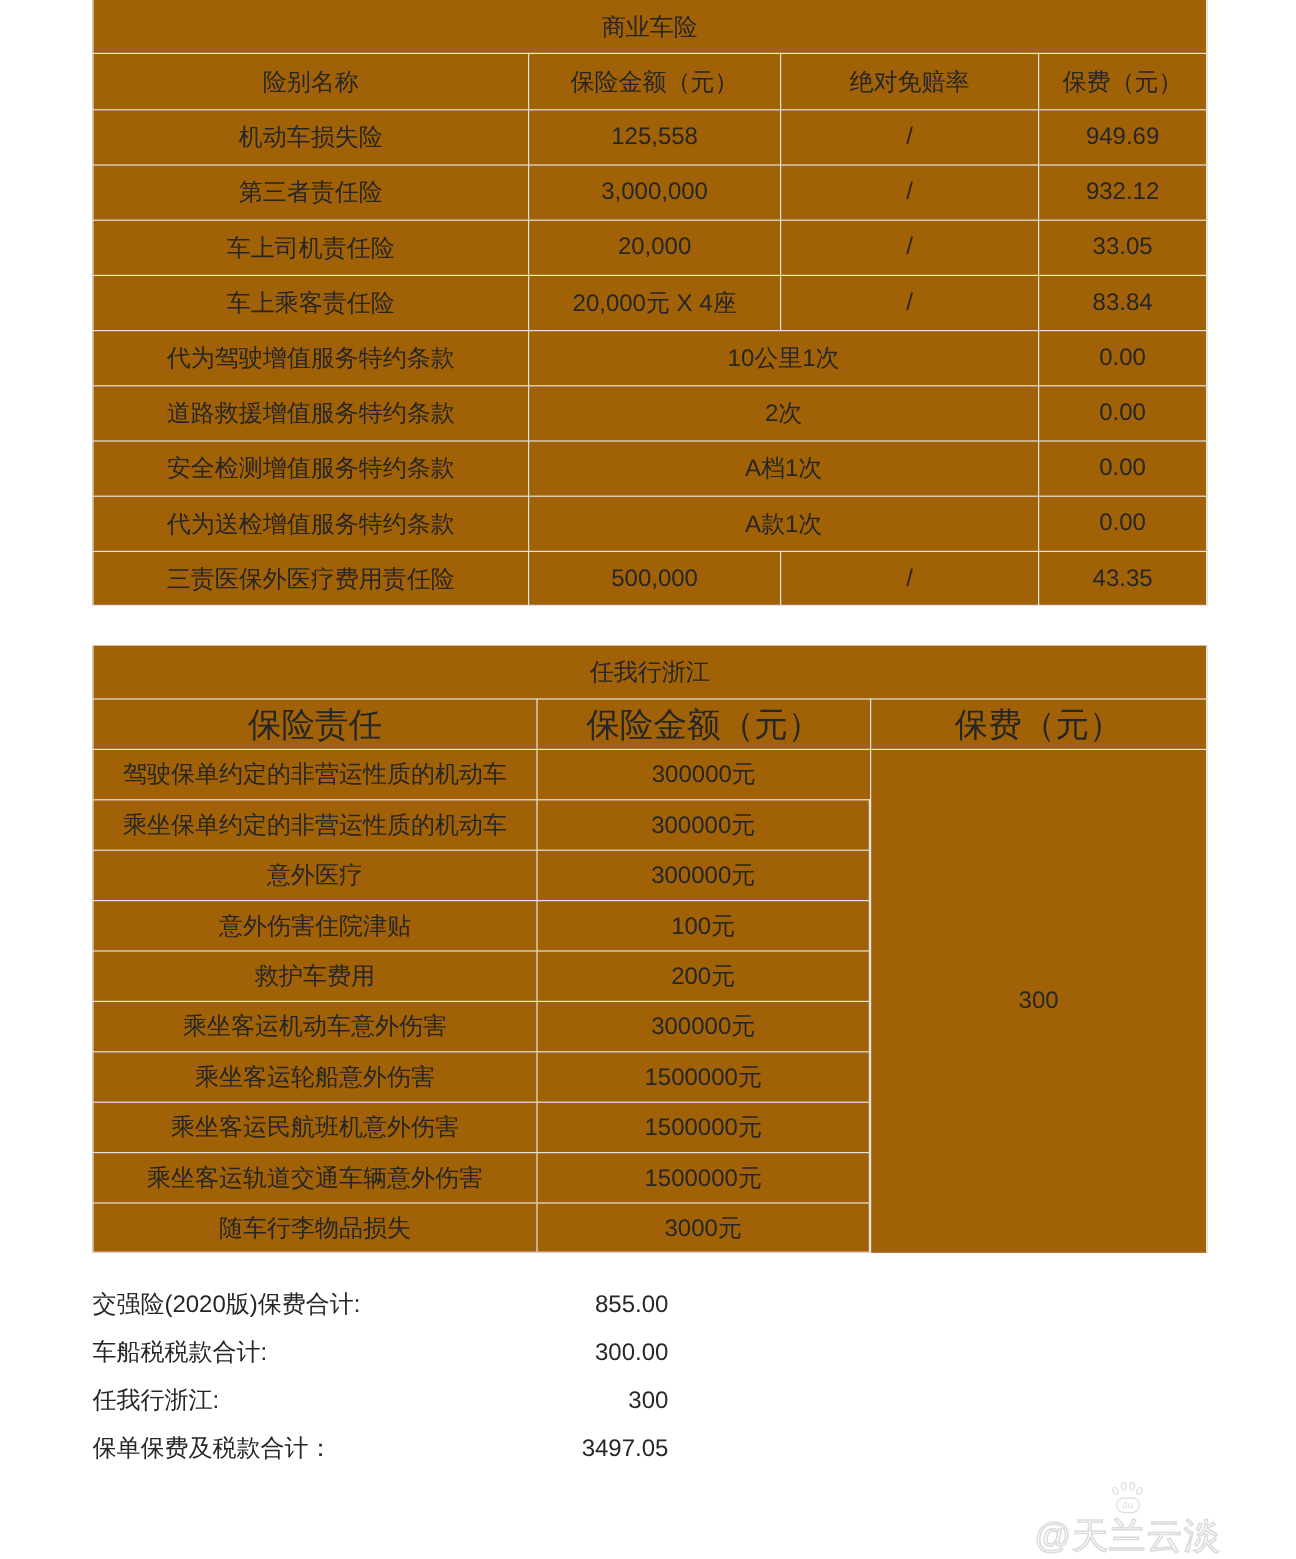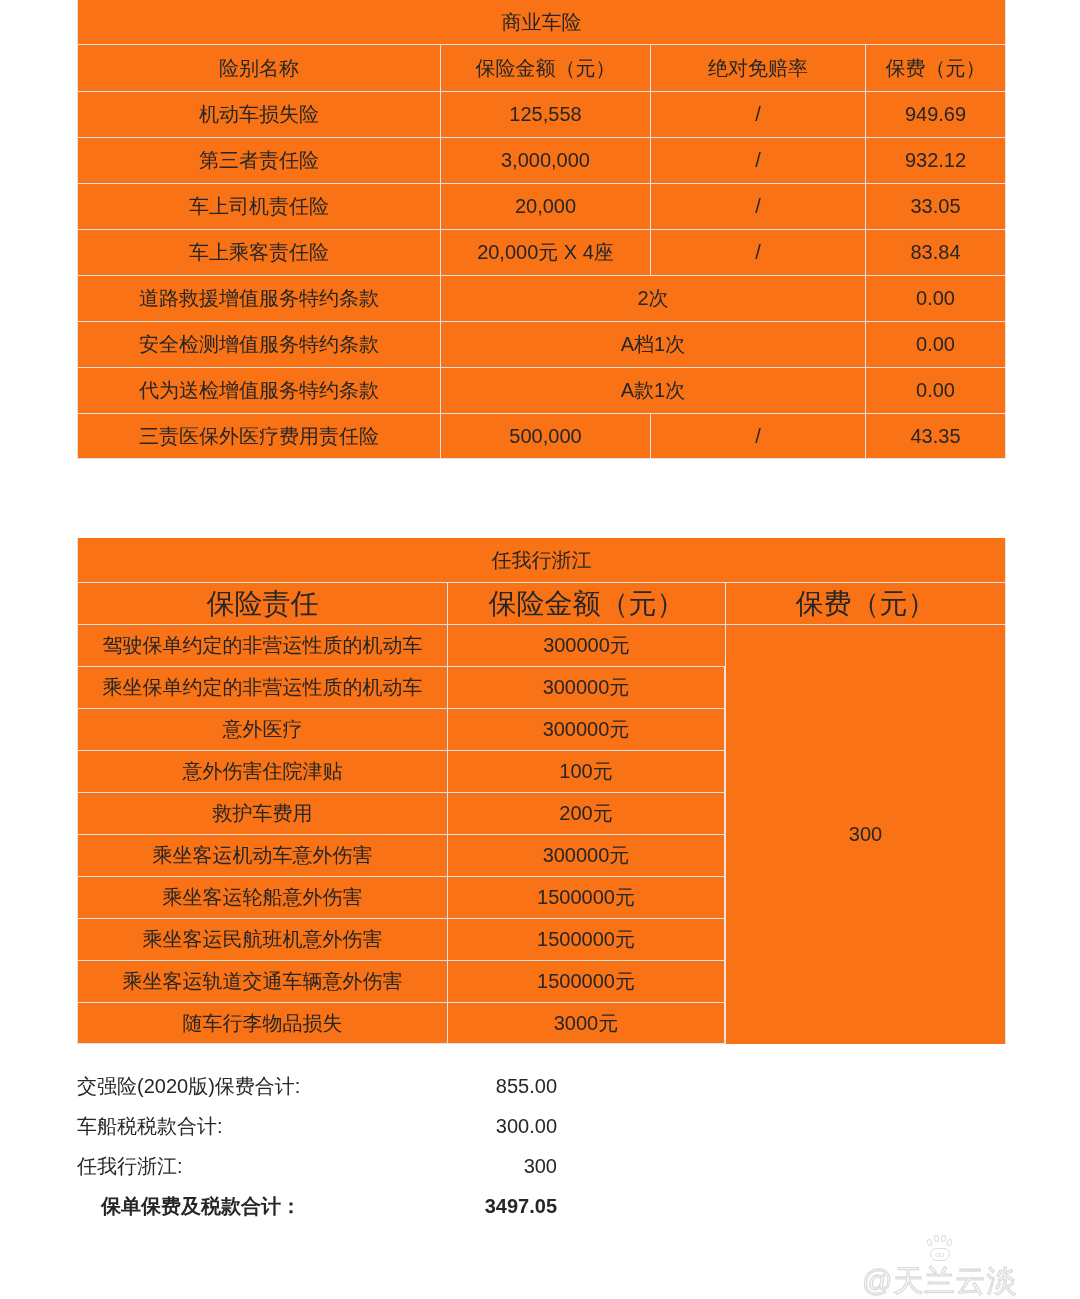--- a/index.html
+++ b/index.html
@@ -21,21 +21,21 @@
     position: relative;
     width: 1080px;
     height: 1299px;
   }
 
   
   .ins-table {
     border-collapse: separate;
     border-spacing: 0;
     table-layout: fixed;
-    background: #f97316;
+    background: #a16207;
   }
   .ins-table td, .ins-table th {
     border-top: 1px solid #e3e3e3;
     border-left: 1px solid #e3e3e3;
     font-weight: normal;
     text-align: center;
     vertical-align: middle;
     color: #262626;
     padding: 0 4px;
     white-space: nowrap;
@@ -111,22 +111,21 @@
   .sum-label {
     flex: 0 0 auto;
     white-space: nowrap;
   }
   .sum-value {
     flex: 1 1 auto;
     text-align: right;
     white-space: nowrap;
   }
   .sum-row.total {
-    font-weight: bold;
-    margin-left: 24px;
+    font-weight: normal;
   }
 
   
   #watermark {
     position: absolute;
     left: 862px;
     top: 1235px;
     display: flex;
     align-items: center;
     gap: 5px;
@@ -215,20 +214,25 @@
         <td>车上司机责任险</td>
         <td>20,000</td>
         <td>/</td>
         <td>33.05</td>
       </tr>
       <tr class="t-row">
         <td>车上乘客责任险</td>
         <td>20,000元 X 4座</td>
         <td>/</td>
         <td>83.84</td>
+      </tr>
+      <tr class="t-row">
+        <td>代为驾驶增值服务特约条款</td>
+        <td colspan="2">10公里1次</td>
+        <td>0.00</td>
       </tr>
       <tr class="t-row">
         <td>道路救援增值服务特约条款</td>
         <td colspan="2">2次</td>
         <td>0.00</td>
       </tr>
       <tr class="t-row">
         <td>安全检测增值服务特约条款</td>
         <td colspan="2">A档1次</td>
         <td>0.00</td>

